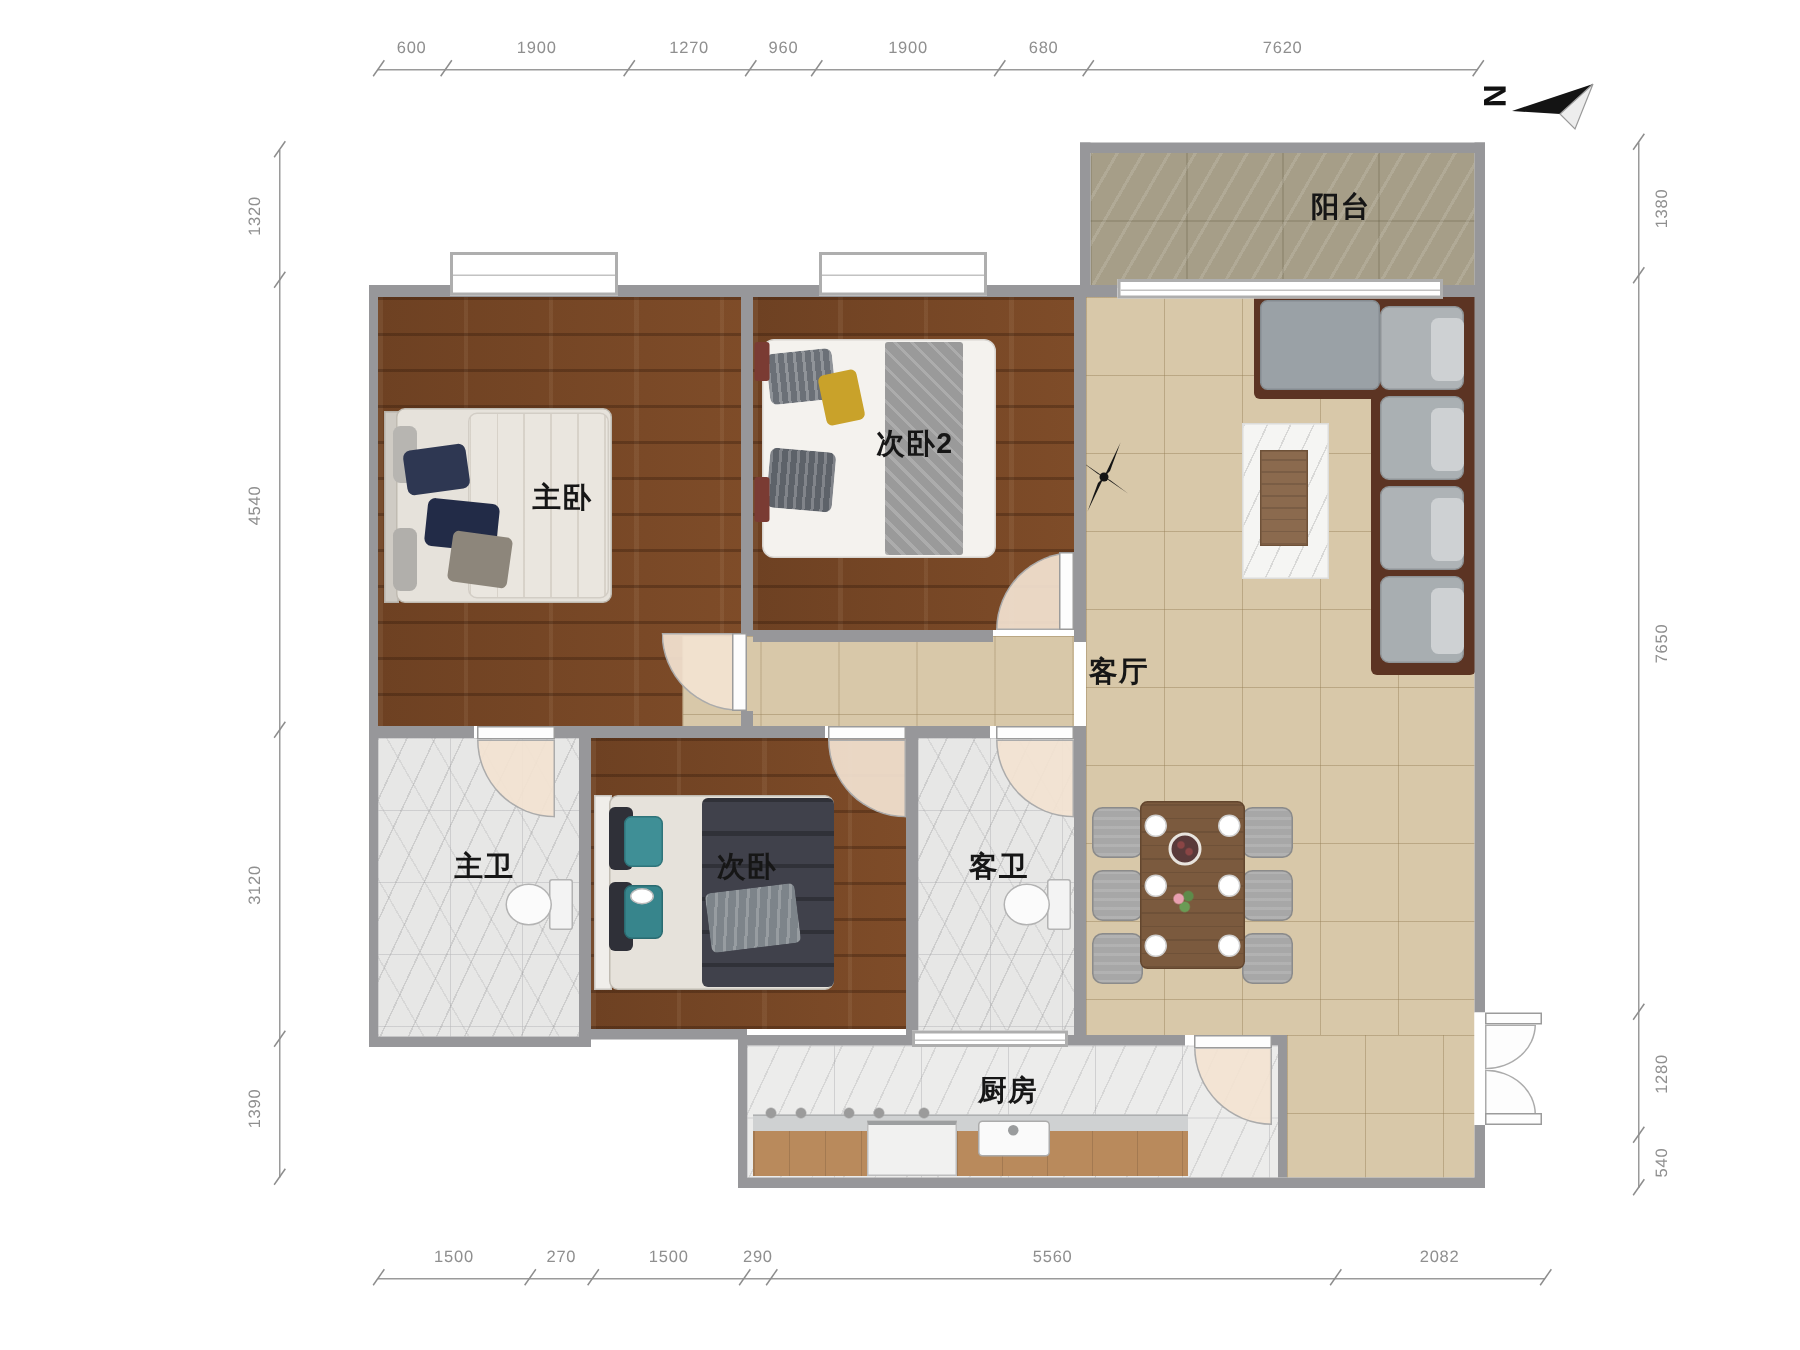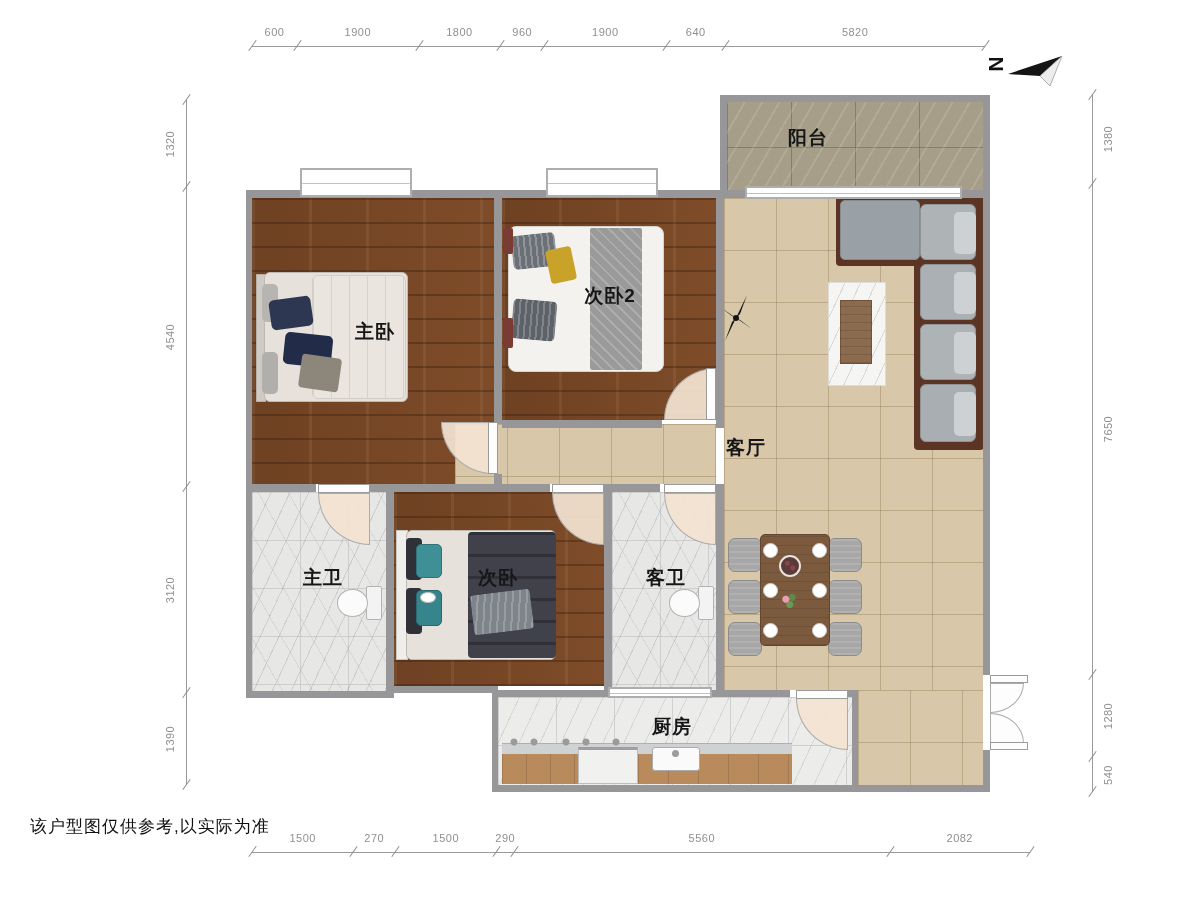--- a/index.html
+++ b/index.html
@@ -217,53 +217,52 @@
 
   <div class="door-arc r-bl" style="left:796px;top:698px;width:52px;height:52px;"></div>
   <div class="door-leaf" style="left:796px;top:690px;width:52px;height:9px;"></div>
 
   <div class="abs" style="left:983px;top:675px;width:7px;height:75px;background:#fff;z-index:4;"></div>
   <div class="door-arc r-br" style="left:990px;top:683px;width:34px;height:30px;background:#fdfdfd;"></div>
   <div class="door-arc r-tr" style="left:990px;top:713px;width:34px;height:30px;background:#fdfdfd;"></div>
   <div class="door-leaf" style="left:990px;top:675px;width:38px;height:8px;"></div>
   <div class="door-leaf" style="left:990px;top:742px;width:38px;height:8px;"></div>
 
-  <div class="room-label" style="left:808px;top:138px;">阳台</div>
+  <div class="room-label" style="left:894px;top:138px;">阳台</div>
   <div class="room-label" style="left:375px;top:332px;">主卧</div>
   <div class="room-label" style="left:610px;top:296px;">次卧2</div>
   <div class="room-label" style="left:746px;top:448px;">客厅</div>
   <div class="room-label" style="left:323px;top:578px;">主卫</div>
   <div class="room-label" style="left:498px;top:578px;">次卧</div>
   <div class="room-label" style="left:666px;top:578px;">客卫</div>
   <div class="room-label" style="left:672px;top:727px;">厨房</div>
 
   <span class="n-letter" style="left:988px;top:52px;">N</span>
   <svg class="abs" style="left:1006px;top:48px;z-index:8;" width="60" height="46" viewBox="0 0 60 46">
     <polygon points="2,26 56,8 34,28" fill="#141414"></polygon>
     <polygon points="34,28 56,8 44,38" fill="#ededed" stroke="#9a9a9a" stroke-width="0.8"></polygon>
   </svg>
 
-  <div class="disclaimer" style="left:30px;top:815px;">该户型图仅供参考,以实际为准</div>
 
   <div id="dims">
       <div class="dim-line dim-line-h" style="left: 252px; top: 46px; width: 733px;"></div>
       <div class="dim-tick" style="left: 246px; top: 45px;"></div>
       <span class="dim-label" style="left: 274.445px; top: 38px; transform: translate(-50%, -100%);">600</span>
       <div class="dim-tick" style="left: 290.891px; top: 45px;"></div>
       <span class="dim-label" style="left: 357.814px; top: 38px; transform: translate(-50%, -100%);">1900</span>
       <div class="dim-tick" style="left: 412.737px; top: 45px;"></div>
-      <span class="dim-label" style="left: 459.459px; top: 38px; transform: translate(-50%, -100%);">1800</span>
+      <span class="dim-label" style="left: 459.459px; top: 38px; transform: translate(-50%, -100%);">1270</span>
       <div class="dim-tick" style="left: 494.181px; top: 45px;"></div>
       <span class="dim-label" style="left: 522.306px; top: 38px; transform: translate(-50%, -100%);">960</span>
       <div class="dim-tick" style="left: 538.43px; top: 45px;"></div>
       <span class="dim-label" style="left: 605.353px; top: 38px; transform: translate(-50%, -100%);">1900</span>
       <div class="dim-tick" style="left: 660.276px; top: 45px;"></div>
-      <span class="dim-label" style="left: 695.776px; top: 38px; transform: translate(-50%, -100%);">640</span>
+      <span class="dim-label" style="left: 695.776px; top: 38px; transform: translate(-50%, -100%);">680</span>
       <div class="dim-tick" style="left: 719.276px; top: 45px;"></div>
-      <span class="dim-label" style="left: 855.138px; top: 38px; transform: translate(-50%, -100%);">5820</span>
+      <span class="dim-label" style="left: 855.138px; top: 38px; transform: translate(-50%, -100%);">7620</span>
       <div class="dim-tick" style="left: 979px; top: 45px;"></div>
       <div class="dim-line dim-line-h" style="left: 252px; top: 852px; width: 778px;"></div>
       <div class="dim-tick" style="left: 246px; top: 851px;"></div>
       <span class="dim-label" style="left: 302.651px; top: 844px; transform: translate(-50%, -100%);">1500</span>
       <div class="dim-tick" style="left: 347.302px; top: 851px;"></div>
       <span class="dim-label" style="left: 374.238px; top: 844px; transform: translate(-50%, -100%);">270</span>
       <div class="dim-tick" style="left: 389.174px; top: 851px;"></div>
       <span class="dim-label" style="left: 445.825px; top: 844px; transform: translate(-50%, -100%);">1500</span>
       <div class="dim-tick" style="left: 490.476px; top: 851px;"></div>
       <span class="dim-label" style="left: 505.255px; top: 844px; transform: translate(-50%, -100%);">290</span>

